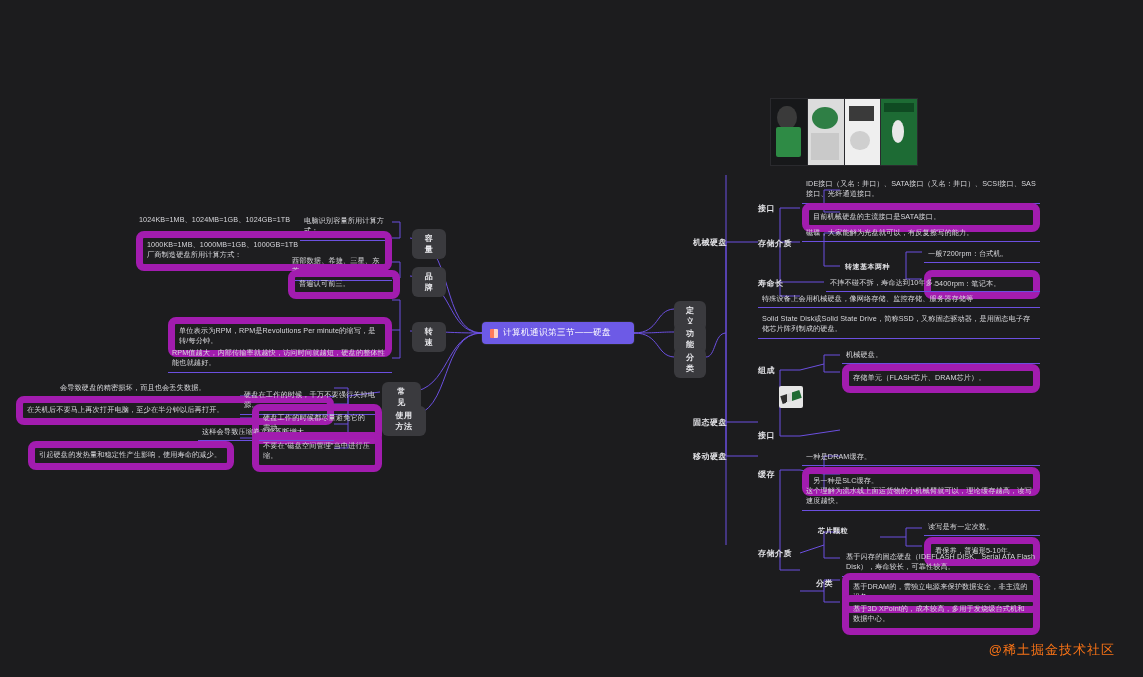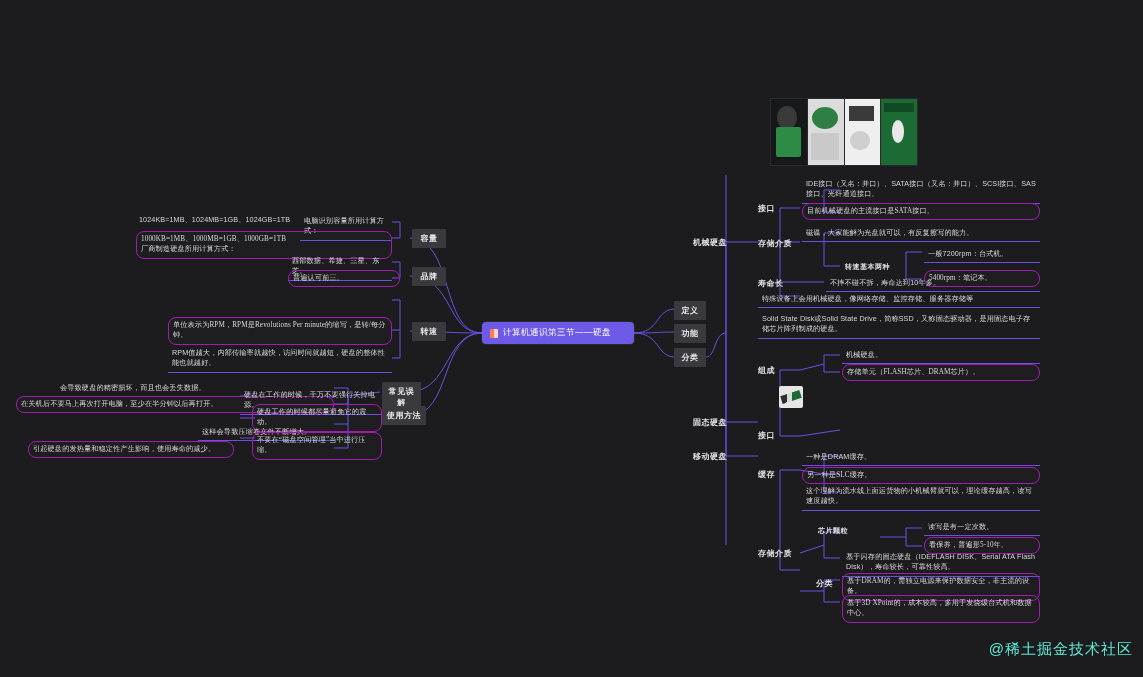--- a/index.html
+++ b/index.html
@@ -21,34 +21,33 @@
     letter-spacing: .1px;
     white-space: normal;
     padding: 2px 3px;
   }
   
   .leaf {
     border-bottom: 1px solid #6b4fe0;
     padding: 2px 4px 3px 4px;
   }
   .leaf.boxed {
-    border: 1px solid #a21caf;
+    border: 7px solid #a21caf;
     border-radius: 8px;
     background: rgba(255,255,255,0.012);
-    font-family: Liberation Serif, serif;
   }
   
   .pill {
     position: absolute;
     background: #3a3a3e;
     color: #eaeaee;
-    border-radius: 1px;
+    border-radius: 6px;
     font-size: 8px;
     font-weight: bold;
-    padding: 4px 4px;
+    padding: 4px 12px;
     letter-spacing: .6px;
     text-align: center;
   }
   
   .midlabel {
     position: absolute;
     color: #e2e2e6;
     font-size: 8px;
     font-weight: bold;
     letter-spacing: .5px;
@@ -102,23 +101,23 @@
     border-radius: 2px;
     overflow: hidden;
   }
   .ssd-img::after {
     content:""; position:absolute; left:2px; top:7px; width:20px; height:8px;
     background: linear-gradient(110deg,#2f2f2f 0 30%, #d9d9d9 30% 55%, #1f6b33 55% 100%);
     transform: rotate(-18deg);
   }
 
   .watermark {
-    position: absolute; right: 10px; bottom: 18px;
-    color: #5eead4;
-    font-size: 15px;
+    position: absolute; right: 28px; bottom: 18px;
+    color: #f97316;
+    font-size: 13px;
     letter-spacing: 1px;
   }
 </style>
 </head>
 <body>
 
 <div id="canvas">
 
   <svg class="links" viewBox="0 0 1143 677">
     <g fill="none" stroke="#6b4fe0" stroke-width="1">

